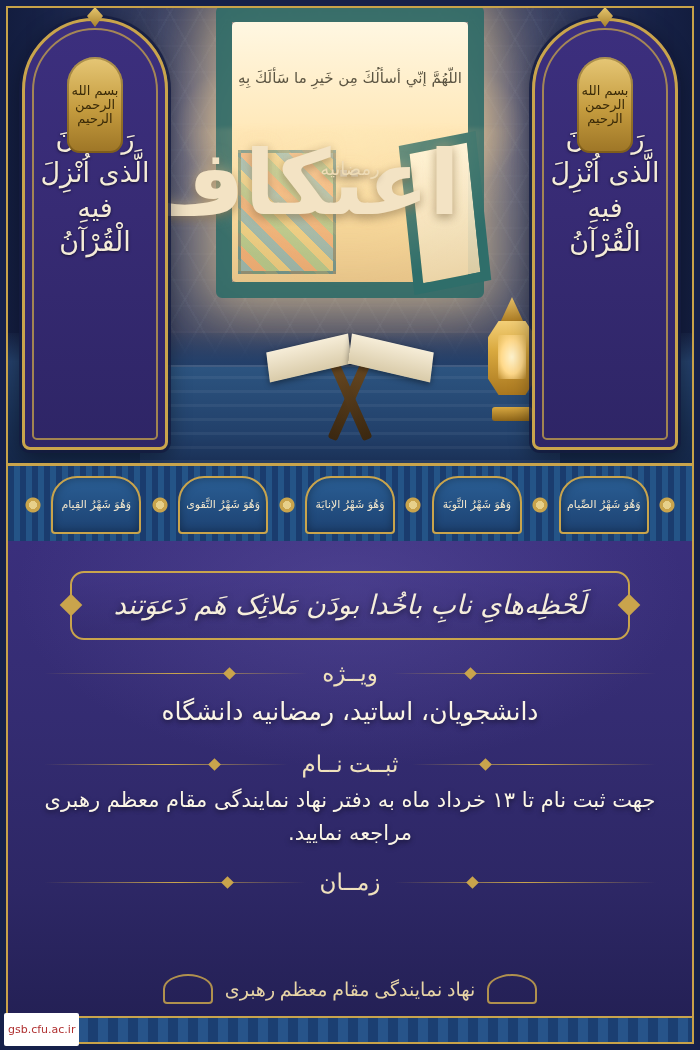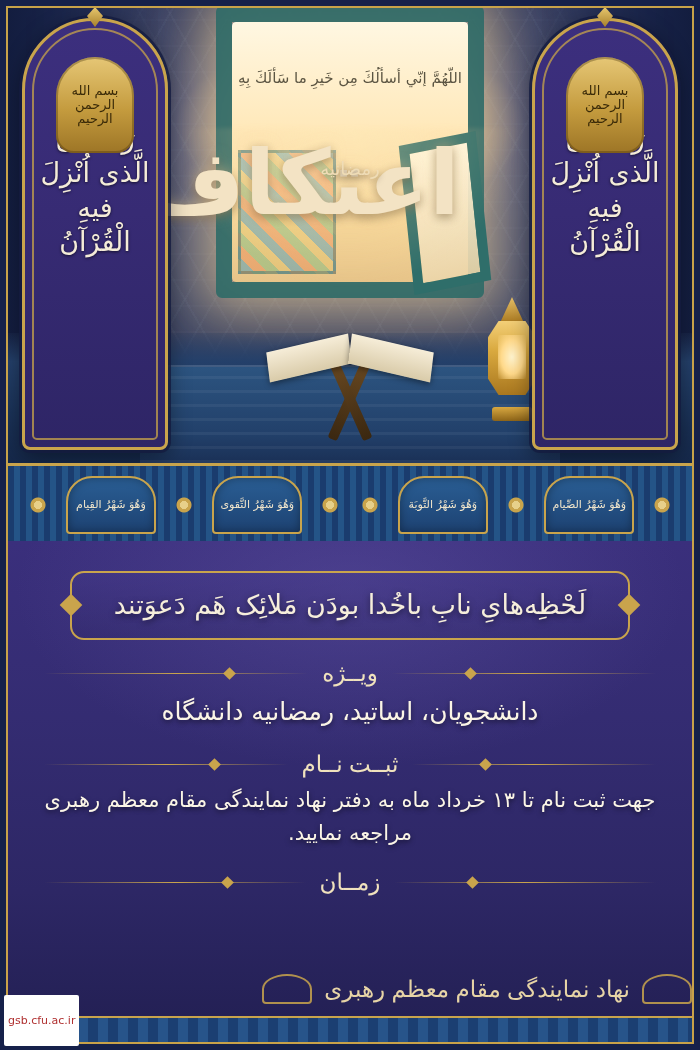--- a/index.html
+++ b/index.html
@@ -312,21 +312,21 @@
     height: 20px;
     background: linear-gradient(180deg, #e8c86f, #a8812c);
     clip-path: polygon(50% 0, 100% 45%, 50% 100%, 0 45%);
     z-index: 21;
   }
   .medallion {
     position: absolute;
     top: 36px;
     left: 50%;
     transform: translateX(-50%);
-    width: 78px;
+    width: 56px;
     height: 96px;
     border-radius: 39px 39px 18px 18px;
     background: linear-gradient(180deg, #e6c776 0%, #c49b3e 55%, #9d7526 100%);
     box-shadow: inset 0 0 0 2px rgba(70, 50, 10, 0.35);
     display: flex;
     align-items: center;
     justify-content: center;
     z-index: 22;
   }
   .medallion span {
@@ -402,20 +402,21 @@
   }
   .hadith-frame {
     margin: 14px auto 0;
     width: 560px;
     border: 2px solid #c9a44c;
     border-radius: 14px;
     padding: 12px 18px;
     box-sizing: border-box;
     background: linear-gradient(180deg, rgba(70,58,140,0.35), rgba(40,34,90,0.25));
     position: relative;
+    font-style: italic;
   }
   .hadith-frame:before, .hadith-frame:after {
     content: "";
     position: absolute;
     top: 50%;
     width: 16px;
     height: 16px;
     transform: translateY(-50%) rotate(45deg);
     background: linear-gradient(135deg, #e4c madre, #c9a44c);
     background: #c9a44c;
@@ -479,25 +480,25 @@
     font-family: "DejaVu Sans", sans-serif;
   }
 
   .signature {
     position: absolute;
     left: 0;
     right: 0;
     bottom: 38px;
     display: flex;
     align-items: center;
-    justify-content: flex-start;
+    justify-content: center;
     gap: 12px;
     color: #e7d4a6;
-    font-size: 23px;
-    font-family: Liberation Sans, sans-serif;
+    font-size: 19px;
+    font-family: Liberation Serif, serif;
   }
   .sig-orn {
     width: 46px;
     height: 26px;
     border: 2px solid #c9a44c;
     border-radius: 50% 50% 4px 4px;
     opacity: 0.85;
   }
 
   
@@ -511,21 +512,21 @@
     border-top: 2px solid #c9a44c;
     z-index: 30;
   }
   .watermark {
     position: absolute;
     left: 4px;
     bottom: 4px;
     background: #ffffff;
     color: #b03030;
     font-size: 11px;
-    padding: 19px 4px;
+    padding: 10px 4px;
     font-family: "DejaVu Sans", sans-serif;
     z-index: 50;
     border-radius: 2px;
   }
 </style>
 </head>
 <body>
 
 <div class="poster">
 
@@ -584,20 +585,21 @@
     <div class="arch-text">شَهْرُ رَمَضانَ الَّذی اُنْزِلَ فیهِ الْقُرْآنُ</div>
   </div>
 
   <div class="band">
     <div class="band-tiles">
       <div class="band-flower"></div>
       <div class="band-tile">وَهُوَ شَهْرُ الصِّیام</div>
       <div class="band-flower"></div>
       <div class="band-tile">وَهُوَ شَهْرُ التَّوبَة</div>
       <div class="band-flower"></div>
+      <div class="band-tile">وَهُوَ شَهْرُ الإنابَة</div>
       <div class="band-flower"></div>
       <div class="band-tile">وَهُوَ شَهْرُ التَّقوی</div>
       <div class="band-flower"></div>
       <div class="band-tile">وَهُوَ شَهْرُ القِیام</div>
       <div class="band-flower"></div>
     </div>
   </div>
 
   <div class="lower">
 

